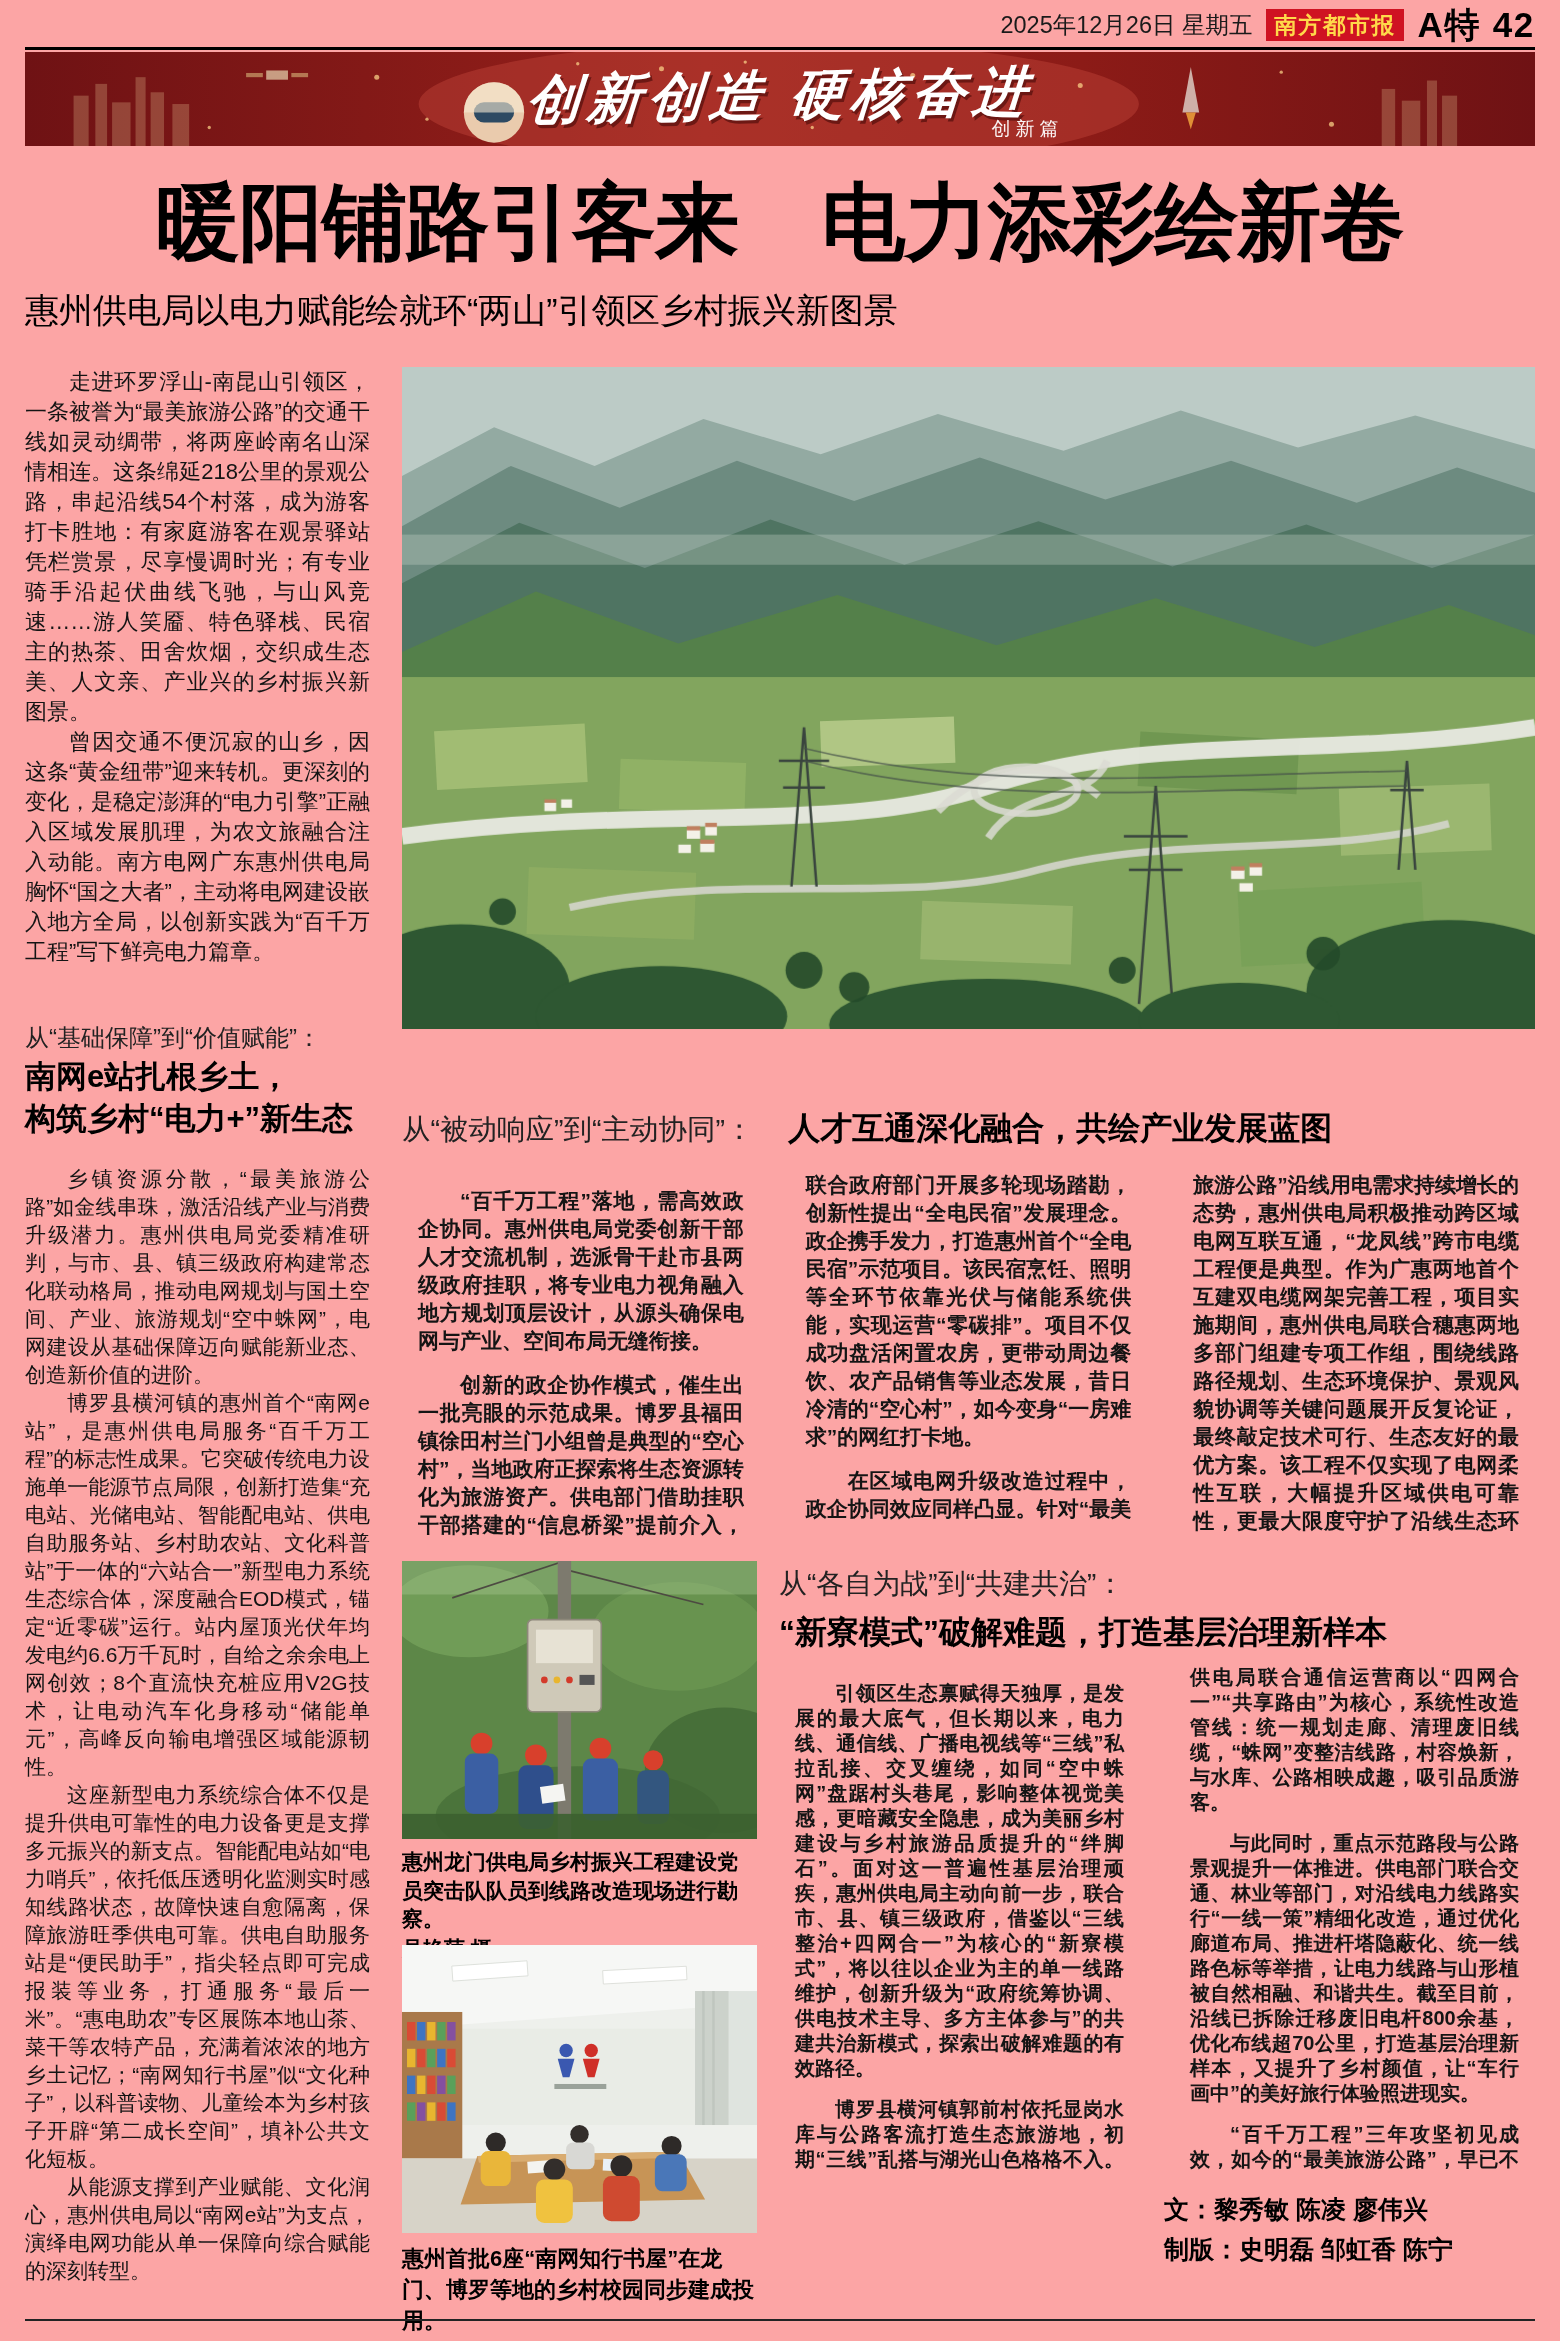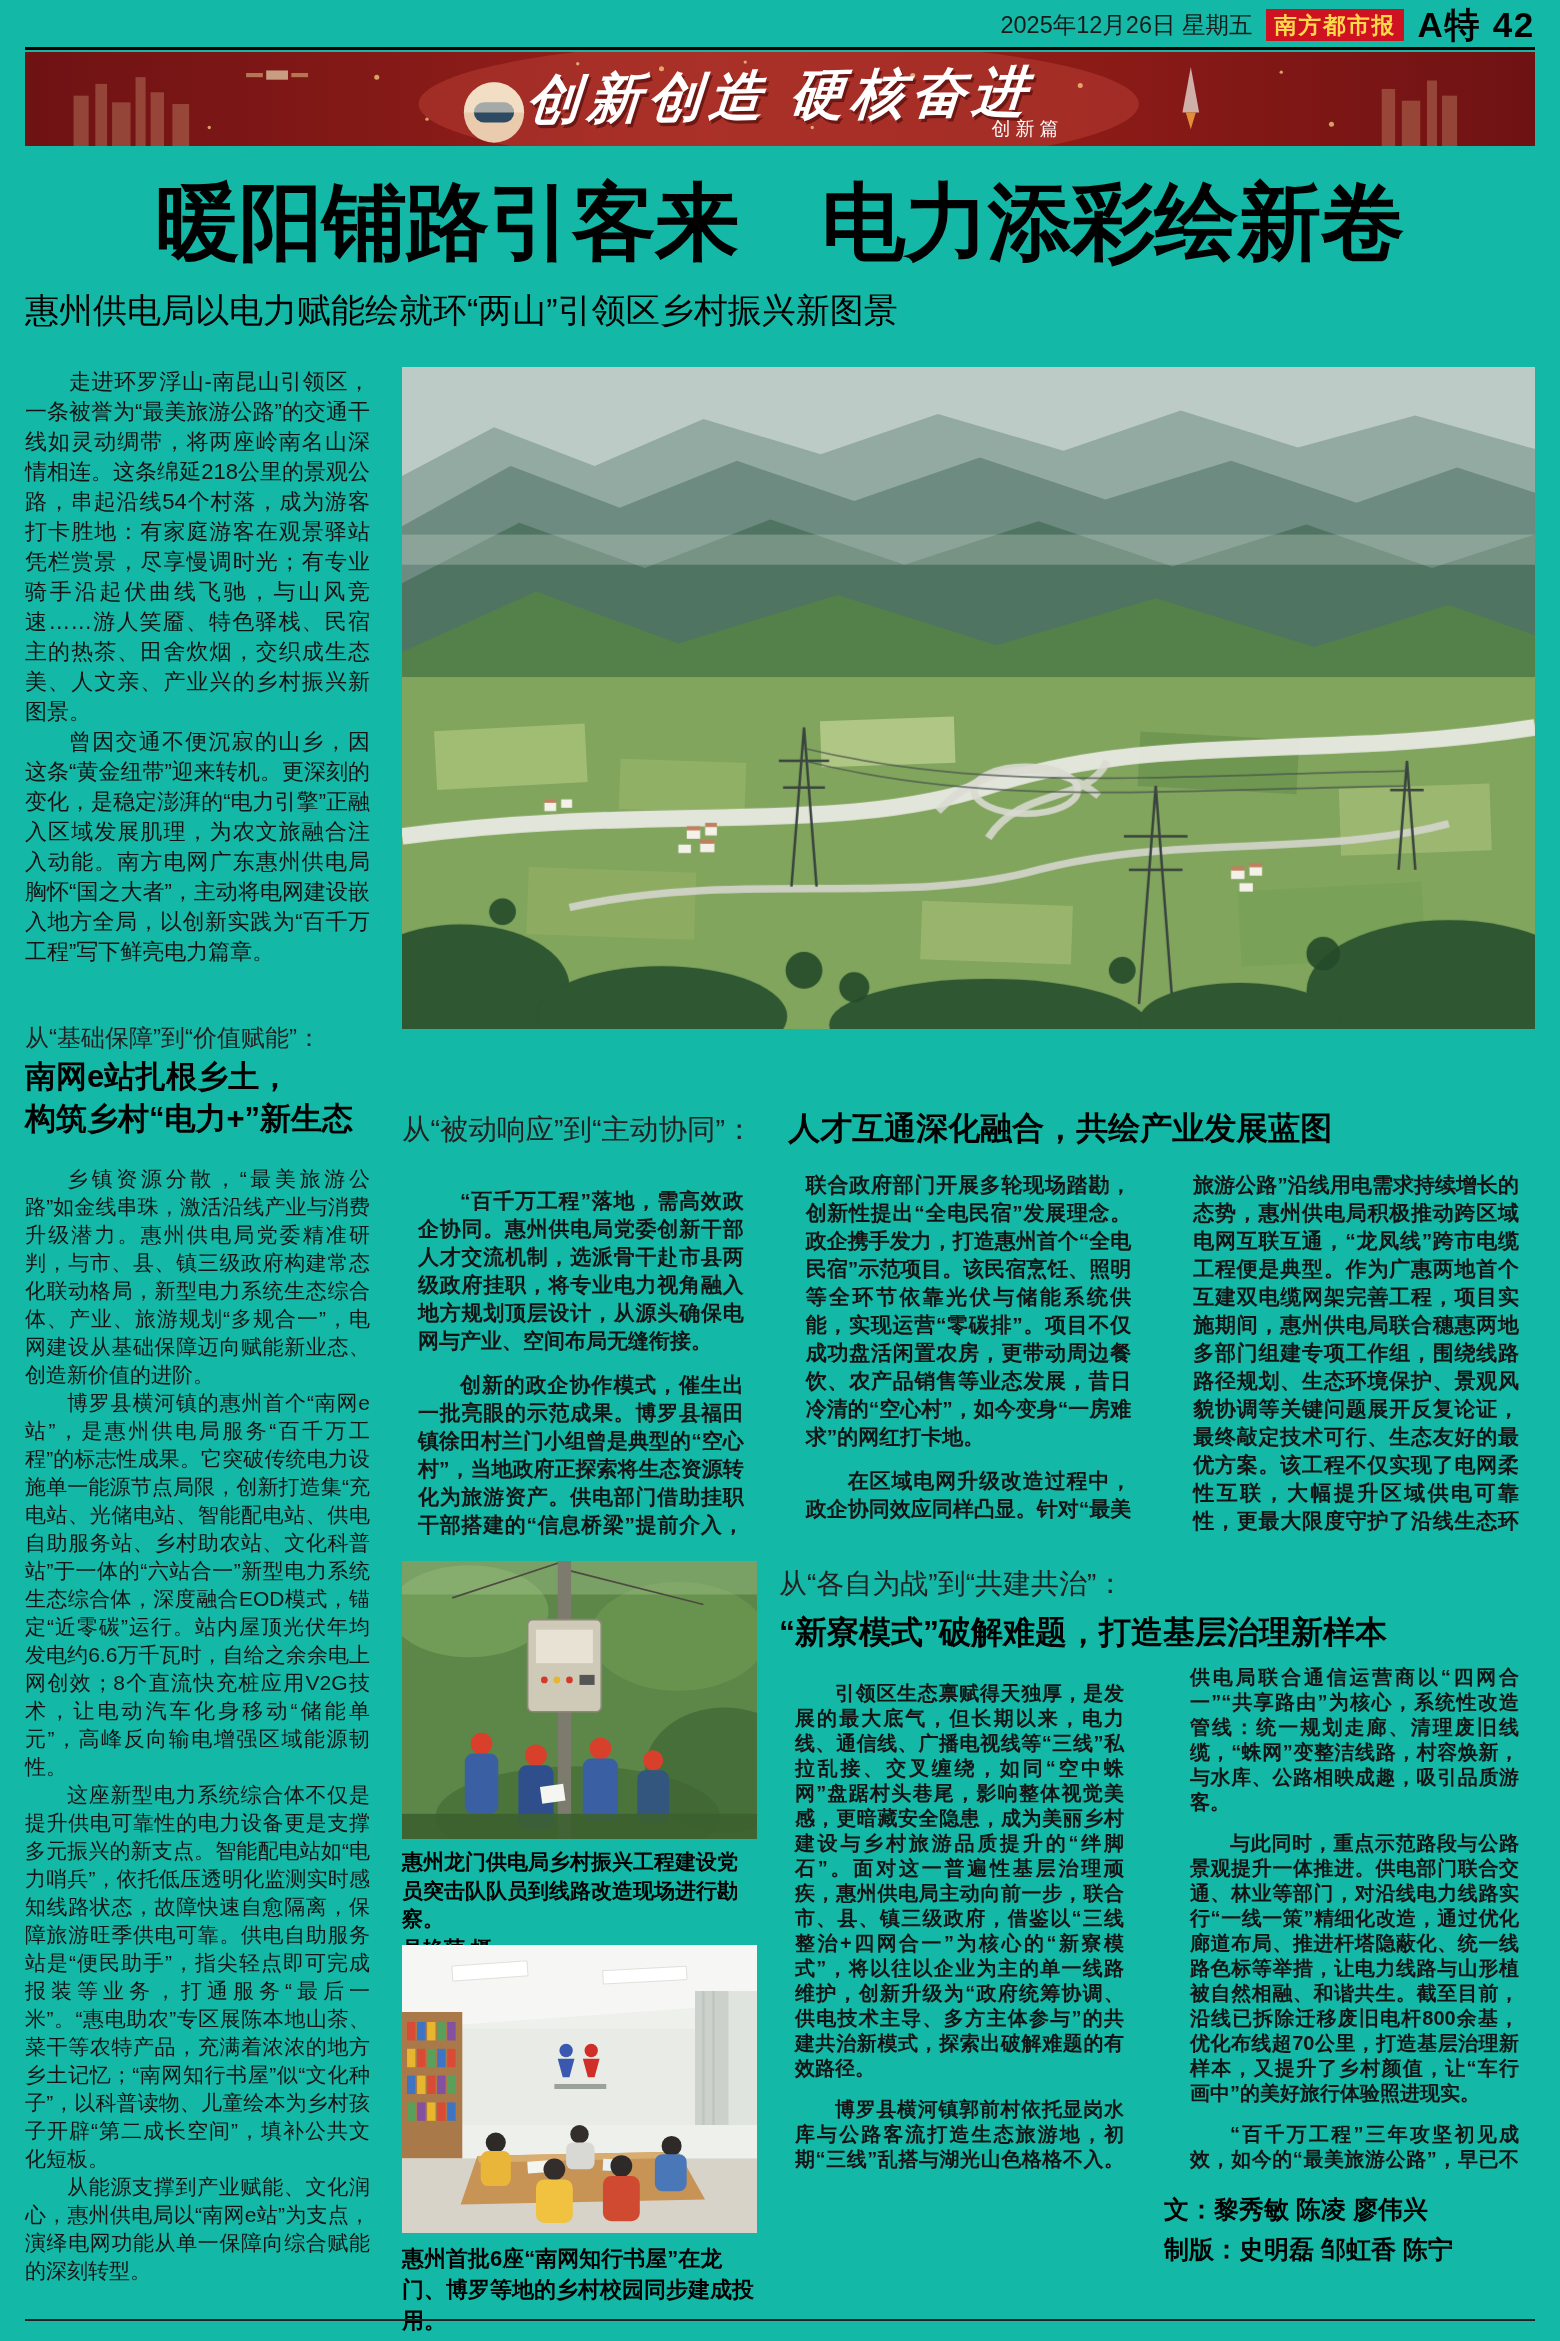--- a/index.html
+++ b/index.html
@@ -1,17 +1,17 @@
 <!DOCTYPE html>
 <html style="font-size:13.4px"><head>
 <meta charset="utf-8">
 <style>
   html,body{margin:0;padding:0;background:#e8e8e8;}
   *{box-sizing:border-box;}
-  .page{position:relative;width:1560px;height:2342px;background:#14b8a6;overflow:hidden;
+  .page{position:relative;width:1560px;height:2342px;background:#fca5a5;overflow:hidden;
         font-family:"Liberation Sans",sans-serif;color:#111;}
   .abs{position:absolute;}
 
   
   .header-row{top:6.7px;left:25px;width:1510px;height:37px;display:flex;align-items:center;
               justify-content:flex-end;gap:13.4px;}
   .date-text{font-size:23.5px;color:#1a1a1a;}
   .paper-logo{background:#cf1222;color:#ffd94a;font-weight:bold;font-size:22.6px;
               padding:2.5px 8.4px;line-height:1.2;letter-spacing:1.7px;}
   .page-num{font-size:35px;font-weight:800;letter-spacing:1.7px;color:#000;}
@@ -143,21 +143,21 @@
     <div class="intro">
         <p>走进环罗浮山-南昆山引领区，一条被誉为“最美旅游公路”的交通干线如灵动绸带，将两座岭南名山深情相连。这条绵延218公里的景观公路，串起沿线54个村落，成为游客打卡胜地：有家庭游客在观景驿站凭栏赏景，尽享慢调时光；有专业骑手沿起伏曲线飞驰，与山风竞速……游人笑靥、特色驿栈、民宿主的热茶、田舍炊烟，交织成生态美、人文亲、产业兴的乡村振兴新图景。</p>
         <p>曾因交通不便沉寂的山乡，因这条“黄金纽带”迎来转机。更深刻的变化，是稳定澎湃的“电力引擎”正融入区域发展肌理，为农文旅融合注入动能。南方电网广东惠州供电局胸怀“国之大者”，主动将电网建设嵌入地方全局，以创新实践为“百千万工程”写下鲜亮电力篇章。</p>
       </div>
     <div class="s1-kicker">从“基础保障”到“价值赋能”：</div>
     <div class="s1-title">
       <span>南网e站扎根乡土，</span><br>
       <span>构筑乡村“电力+”新生态</span>
     </div>
     <div class="s1-body">
-        <p>乡镇资源分散，“最美旅游公路”如金线串珠，激活沿线产业与消费升级潜力。惠州供电局党委精准研判，与市、县、镇三级政府构建常态化联动格局，新型电力系统生态综合体、产业、旅游规划“多规合一”，电网建设从基础保障迈向赋能新业态、创造新价值的进阶。</p>
+        <p>乡镇资源分散，“最美旅游公路”如金线串珠，激活沿线产业与消费升级潜力。惠州供电局党委精准研判，与市、县、镇三级政府构建常态化联动格局，推动电网规划与国土空间、产业、旅游规划“空中蛛网”，电网建设从基础保障迈向赋能新业态、创造新价值的进阶。</p>
         <p>博罗县横河镇的惠州首个“南网e站”，是惠州供电局服务“百千万工程”的标志性成果。它突破传统电力设施单一能源节点局限，创新打造集“充电站、光储电站、智能配电站、供电自助服务站、乡村助农站、文化科普站”于一体的“六站合一”新型电力系统生态综合体，深度融合EOD模式，锚定“近零碳”运行。站内屋顶光伏年均发电约6.6万千瓦时，自给之余余电上网创效；8个直流快充桩应用V2G技术，让电动汽车化身移动“储能单元”，高峰反向输电增强区域能源韧性。</p>
         <p>这座新型电力系统综合体不仅是提升供电可靠性的电力设备更是支撑多元振兴的新支点。智能配电站如“电力哨兵”，依托低压透明化监测实时感知线路状态，故障快速自愈隔离，保障旅游旺季供电可靠。供电自助服务站是“便民助手”，指尖轻点即可完成报装等业务，打通服务“最后一米”。“惠电助农”专区展陈本地山茶、菜干等农特产品，充满着浓浓的地方乡土记忆；“南网知行书屋”似“文化种子”，以科普读物、儿童绘本为乡村孩子开辟“第二成长空间”，填补公共文化短板。</p>
         <p>从能源支撑到产业赋能、文化润心，惠州供电局以“南网e站”为支点，演绎电网功能从单一保障向综合赋能的深刻转型。</p>
       </div>
   </div>
 
   <div class="abs main-photo">
     <svg viewBox="0 0 1353 790" preserveAspectRatio="none">
       <rect width="1353" height="200" fill="#bccbc6"></rect>
       <path d="M0,130 L110,72 230,118 360,62 500,104 640,56 790,100 930,52 1070,96 1210,58 1353,98 L1353,260 L0,260 Z" fill="#93aaa2"></path>

